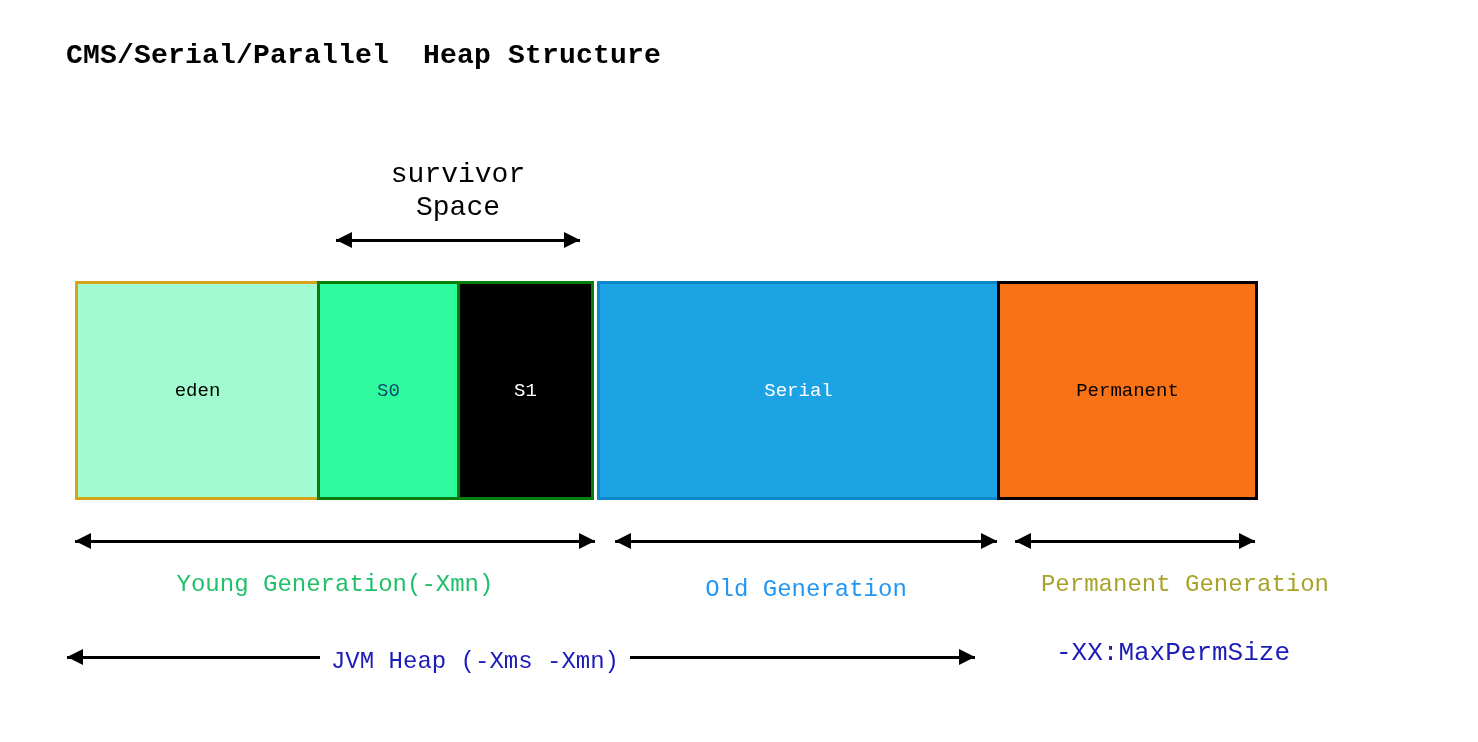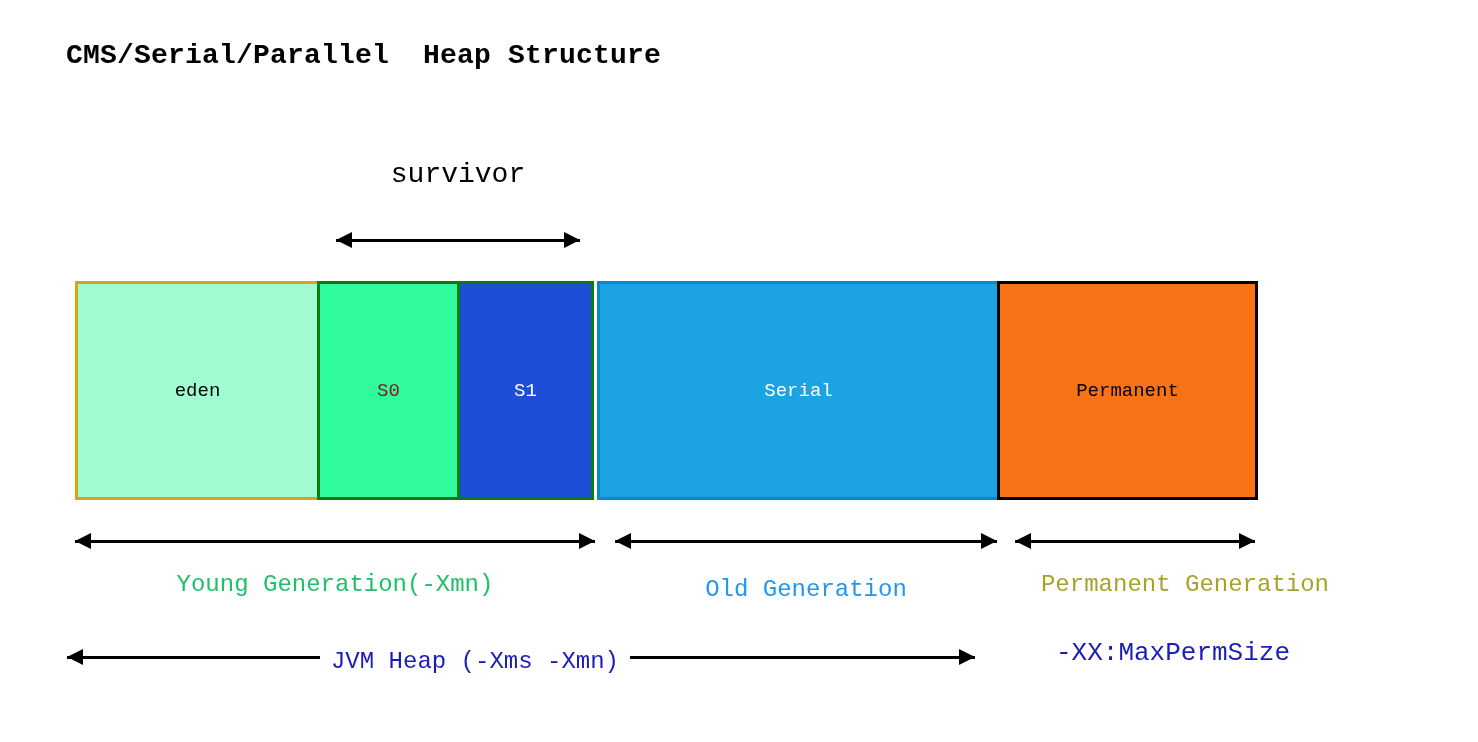--- a/index.html
+++ b/index.html
@@ -41,22 +41,22 @@
   .arrow-jvm      { left:67px;  top:656px; width:908px; }
 
   
   .segment {
     position:absolute; top:281px; height:219px;
     box-sizing:border-box;
     display:flex; align-items:center; justify-content:center;
     font-size:19px;
   }
   .seg-eden      { left:75px;  width:245px; background:#A0FBD0; border:3px solid #D5A417; color:#000000; }
-  .seg-s0        { left:317px; width:143px; background:#2FFA9E; border:3px solid #0A7C0A; color:#7f1d1d; }
-  .seg-s1        { left:457px; width:137px; background:#1d4ed8; border:3px solid #0A7C0A; color:#ffffff; }
+  .seg-s0        { left:317px; width:143px; background:#2FFA9E; border:3px solid #0A7C0A; color:#0c4a6e; }
+  .seg-s1        { left:457px; width:137px; background:#000000; border:3px solid #0A7C0A; color:#ffffff; }
   .seg-tenured   { left:597px; width:403px; background:#1CA3E3; border:3px solid #0D87CA; color:#ffffff; }
   .seg-permanent { left:997px; width:261px; background:#f97316; border:3px solid #000000; color:#000000; }
 
   
   .gen-label { position:absolute; text-align:center; font-size:24px; }
   .label-young { left:75px;  top:571px; width:520px; color:#1FC068; }
   .label-old   { left:615px; top:576px; width:382px; color:#2196F3; }
   .label-permg { left:1015px;top:571px; width:340px; color:#A8A22A; }
 
   
@@ -74,20 +74,21 @@
 </style>
 </head>
 <body>
 
 <div class="canvas">
 
   <div class="title">CMS/Serial/Parallel  Heap Structure</div>
 
   <div class="survivor-label">
     <div>survivor</div>
+    <div>Space</div>
   </div>
 
   <div class="darrow arrow-survivor"></div>
 
   <div class="segment seg-eden">
     <span>eden</span>
   </div>
   <div class="segment seg-s0">
     <span>S0</span>
   </div>

